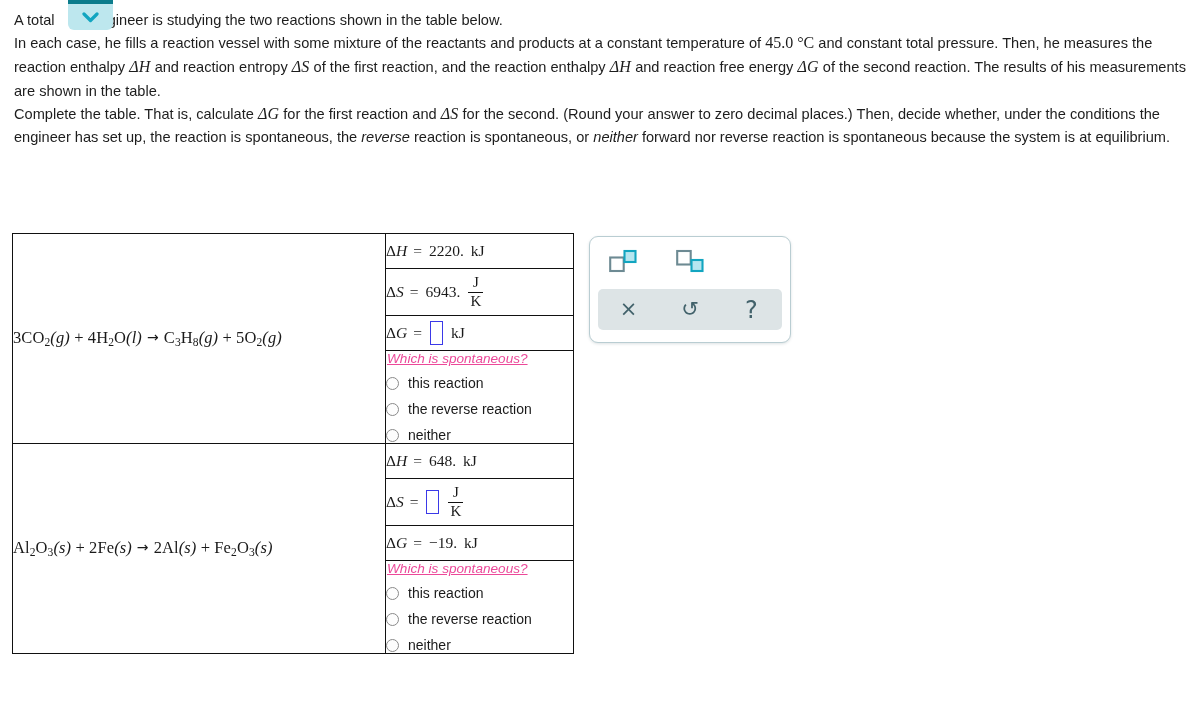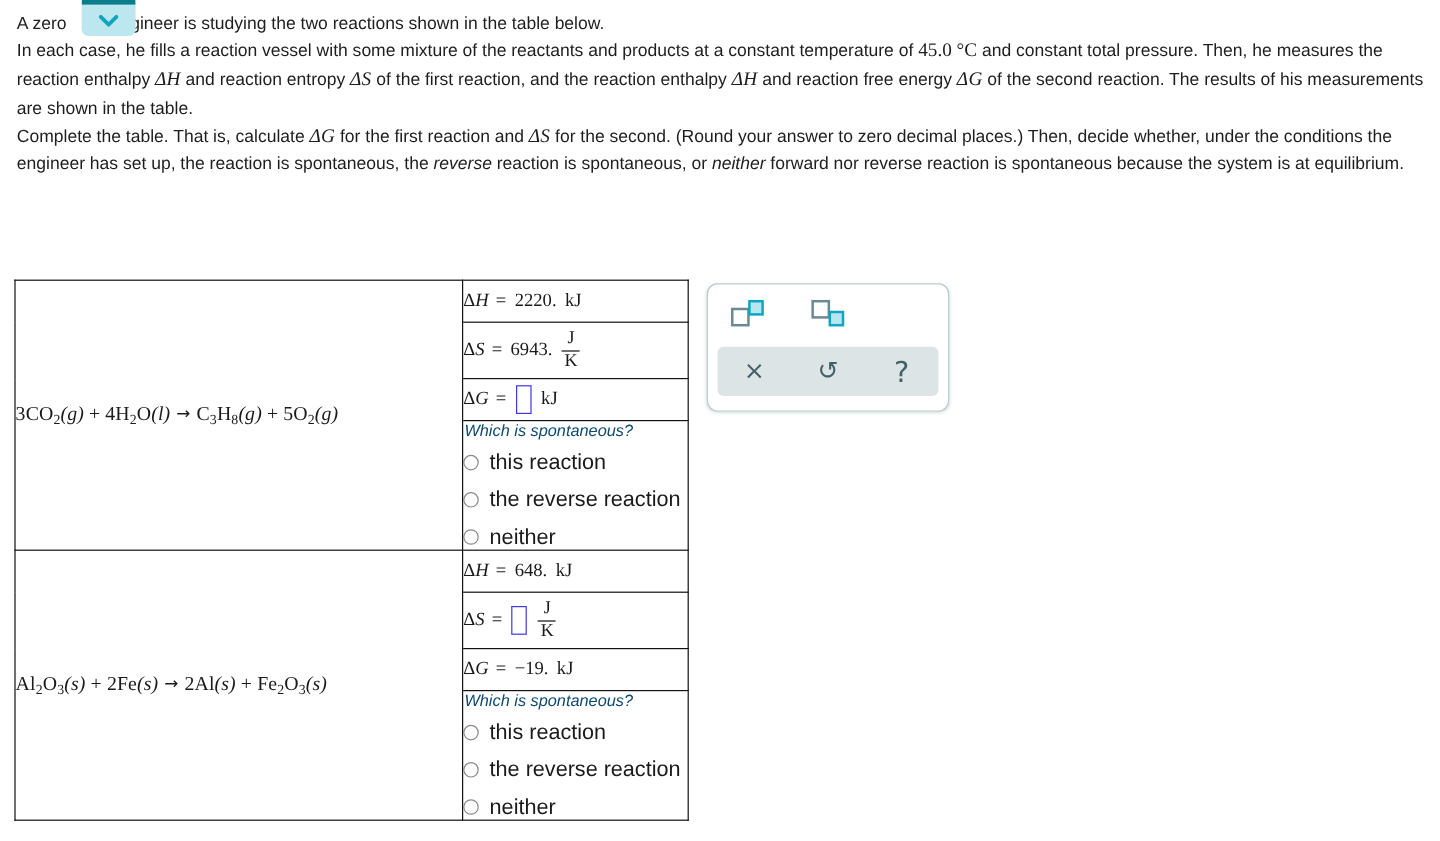--- a/index.html
+++ b/index.html
@@ -163,29 +163,30 @@
     vertical-align: middle;
     margin: 0 1px;
     cursor: text;
   }
 
   
   .choice-q {
     font-family: "Liberation Sans", sans-serif;
     font-style: italic;
     font-size: 13.6px;
-    color: #0c4a6e;
+    color: #ec4899;
     margin-bottom: 9px;
     margin-left: 1px;
+    text-decoration: underline;
   }
   .choice-row {
     display: flex;
     align-items: center;
     margin-bottom: 10px;
-    font-size: 18px;
+    font-size: 14px;
     font-family: "Liberation Sans", sans-serif;
     cursor: pointer;
   }
   .choice-row:last-child { margin-bottom: 0; }
   .radio {
     width: 13px;
     height: 13px;
     border: 1.3px solid #8a8a8a;
     border-radius: 50%;
     background: #fdfdfd;
@@ -239,21 +240,21 @@
     line-height: 1;
   }
   .glyph.qmark { font-size: 24px; }
 </style>
 </head>
 <body>
 
 <div class="prose">
 
   <p class="para" id="para-1">
-    <span>A zero</span><span style="display:inline-block;width:45px;"></span><span>ngineer is studying the two reactions shown in the table below.</span>
+    <span>A total</span><span style="display:inline-block;width:45px;"></span><span>ngineer is studying the two reactions shown in the table below.</span>
   </p>
 
   <p class="para">
     <span>In each case, he fills a reaction vessel with some mixture of the reactants and products at a constant temperature of </span><span class="numserif">45.0 °C</span><span> and constant total pressure. Then, he measures the reaction enthalpy </span><span class="mathvar">ΔH</span><span> and reaction entropy </span><span class="mathvar">ΔS</span><span> of the first reaction, and the reaction enthalpy </span><span class="mathvar">ΔH</span><span> and reaction free energy </span><span class="mathvar">ΔG</span><span> of the second reaction. The results of his measurements are shown in the table.</span>
   </p>
 
   <p class="para">
     <span>Complete the table. That is, calculate </span><span class="mathvar">ΔG</span><span> for the first reaction and </span><span class="mathvar">ΔS</span><span> for the second. (Round your answer to zero decimal places.) Then, decide whether, under the conditions the engineer has set up, the reaction is spontaneous, the </span><em class="it">reverse</em><span> reaction is spontaneous, or </span><em class="it">neither</em><span> forward nor reverse reaction is spontaneous because the system is at equilibrium.</span>
   </p>
 </div>

